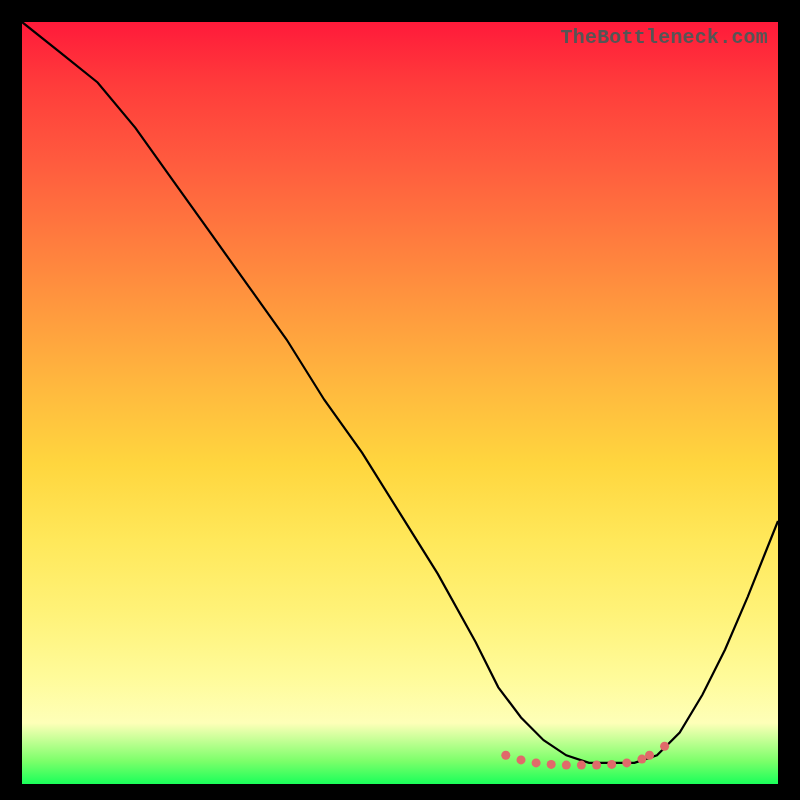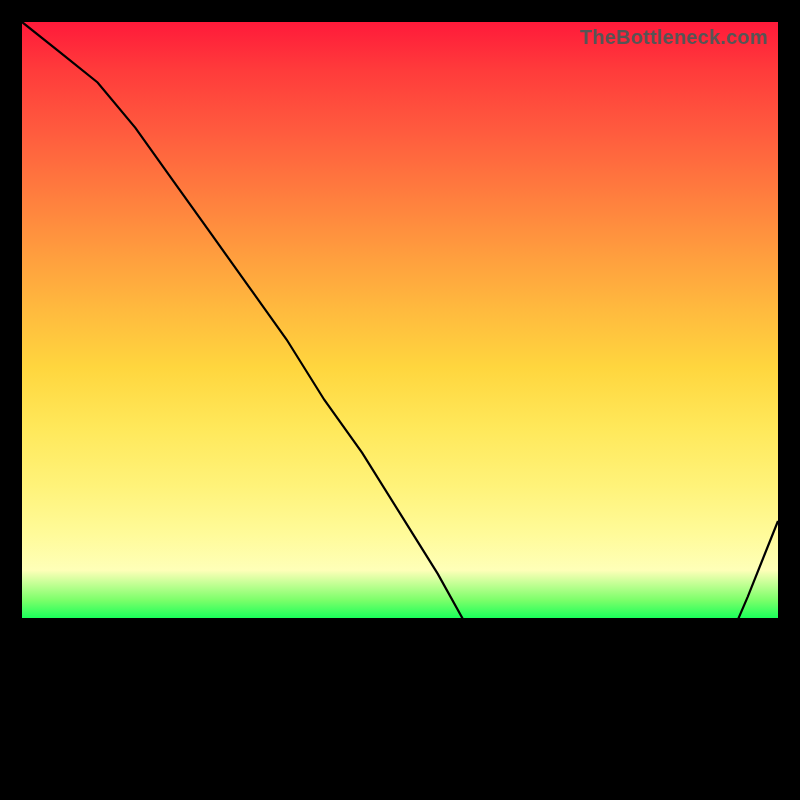--- a/index.html
+++ b/index.html
@@ -17,22 +17,23 @@
     left: 0;
     width: 800px;
     height: 800px;
     background: #000;
   }
   .plot-area {
     position: absolute;
     left: 22px;
     top: 22px;
     width: 756px;
-    height: 596px;
+    height: 762px;
     overflow: hidden;
+    font-family: Liberation Mono, monospace;
   }
   .gradient-bg {
     position: absolute;
     inset: 0;
     background: linear-gradient(to bottom,
       #ff1a3a 0%,
       #ff3b3b 8%,
       #ff5a3e 18%,
       #ff7a3e 28%,
       #ff9a3e 38%,

